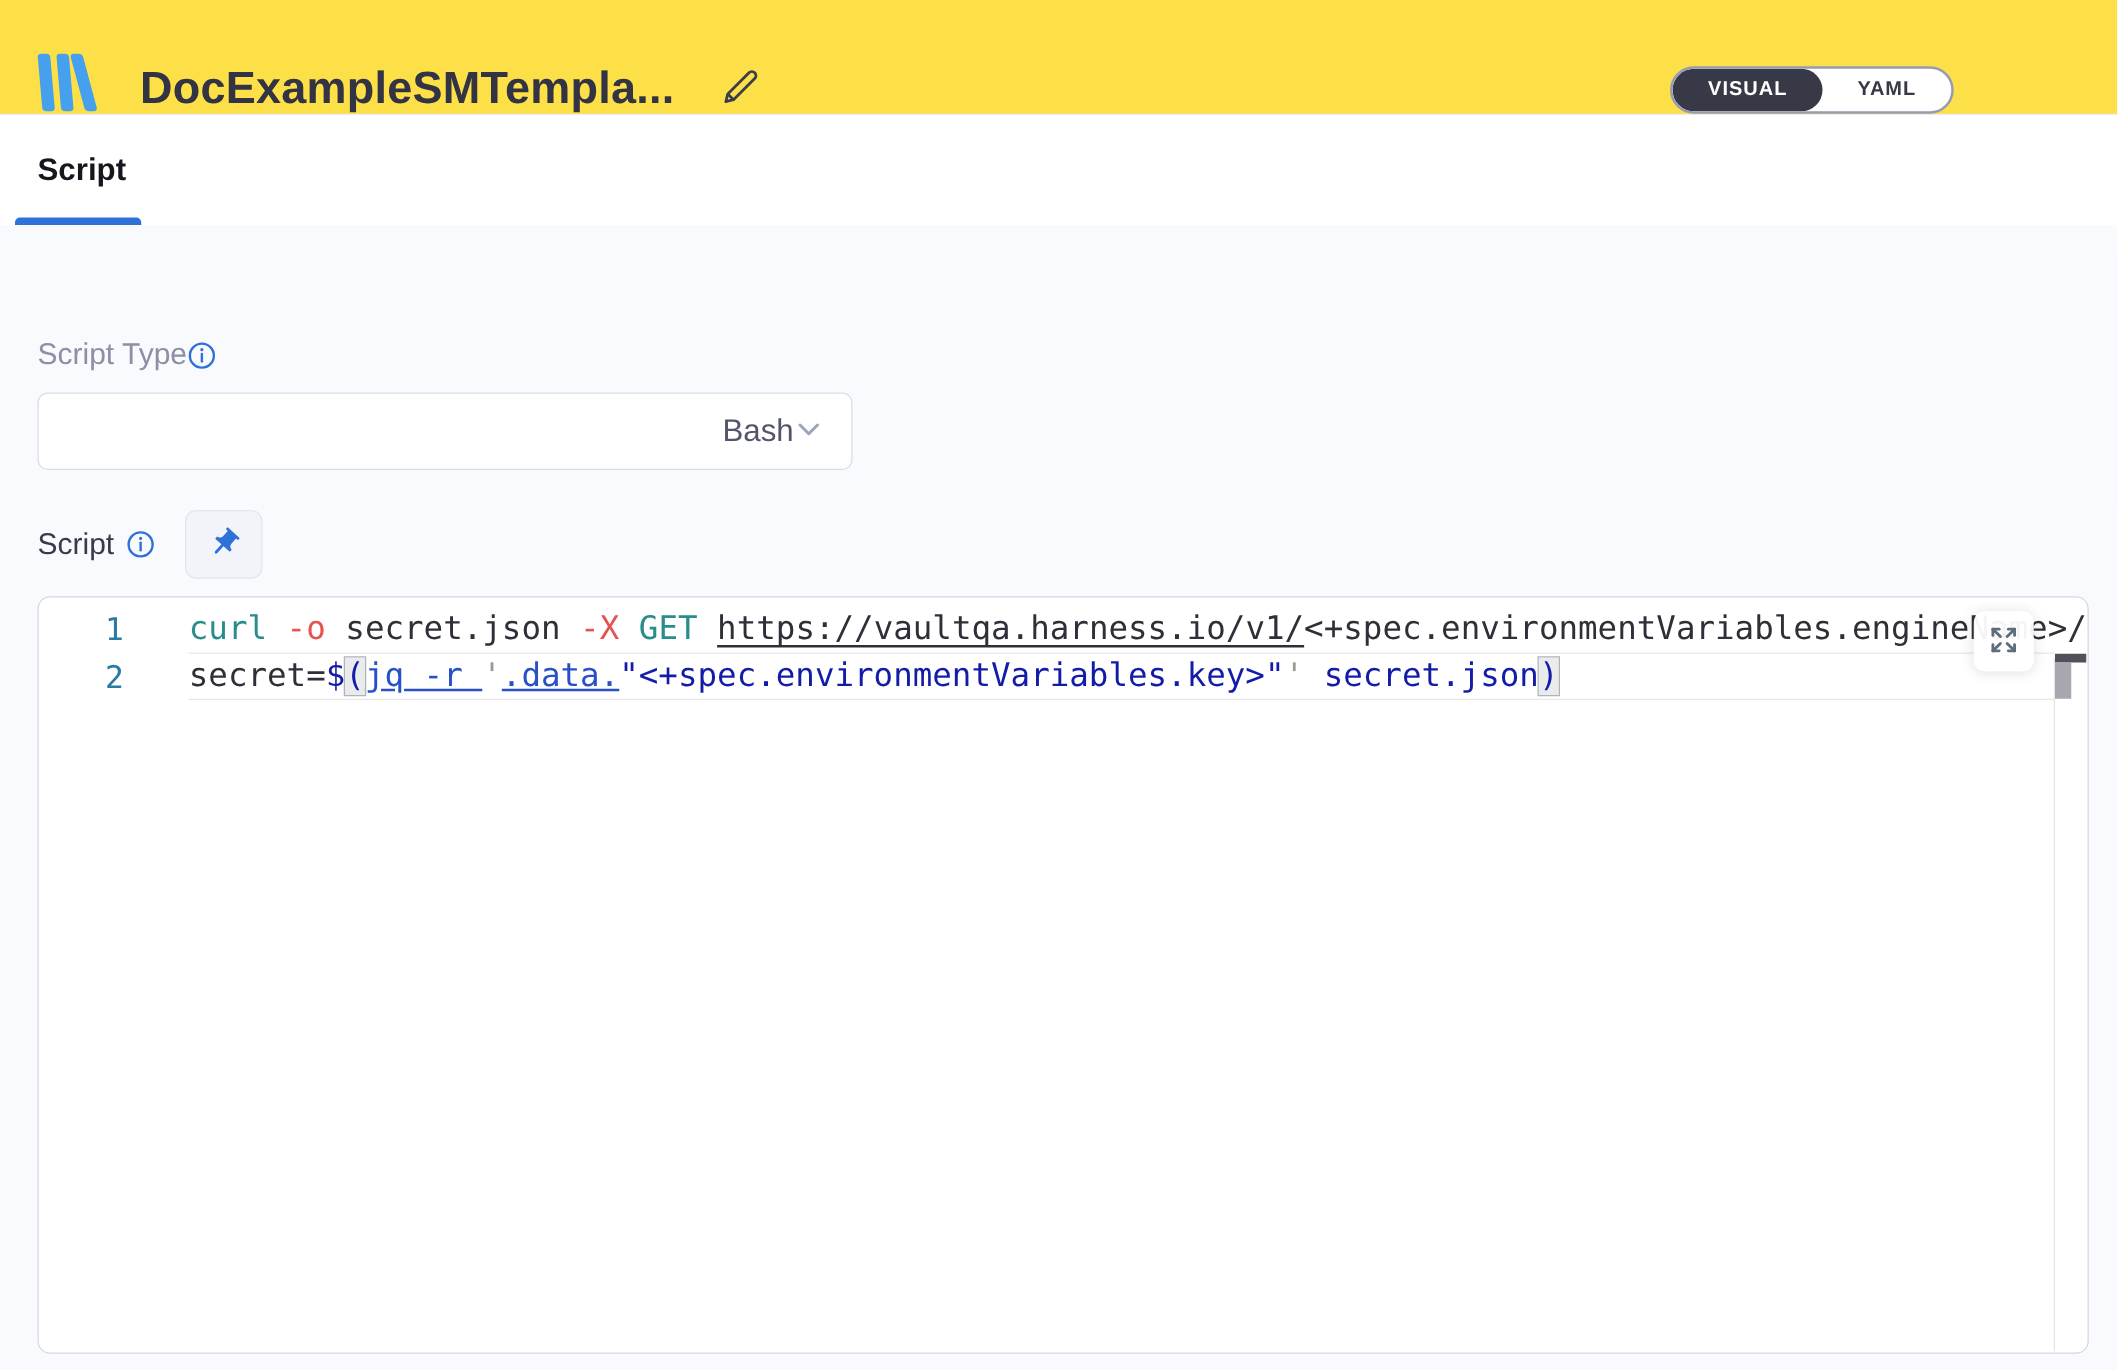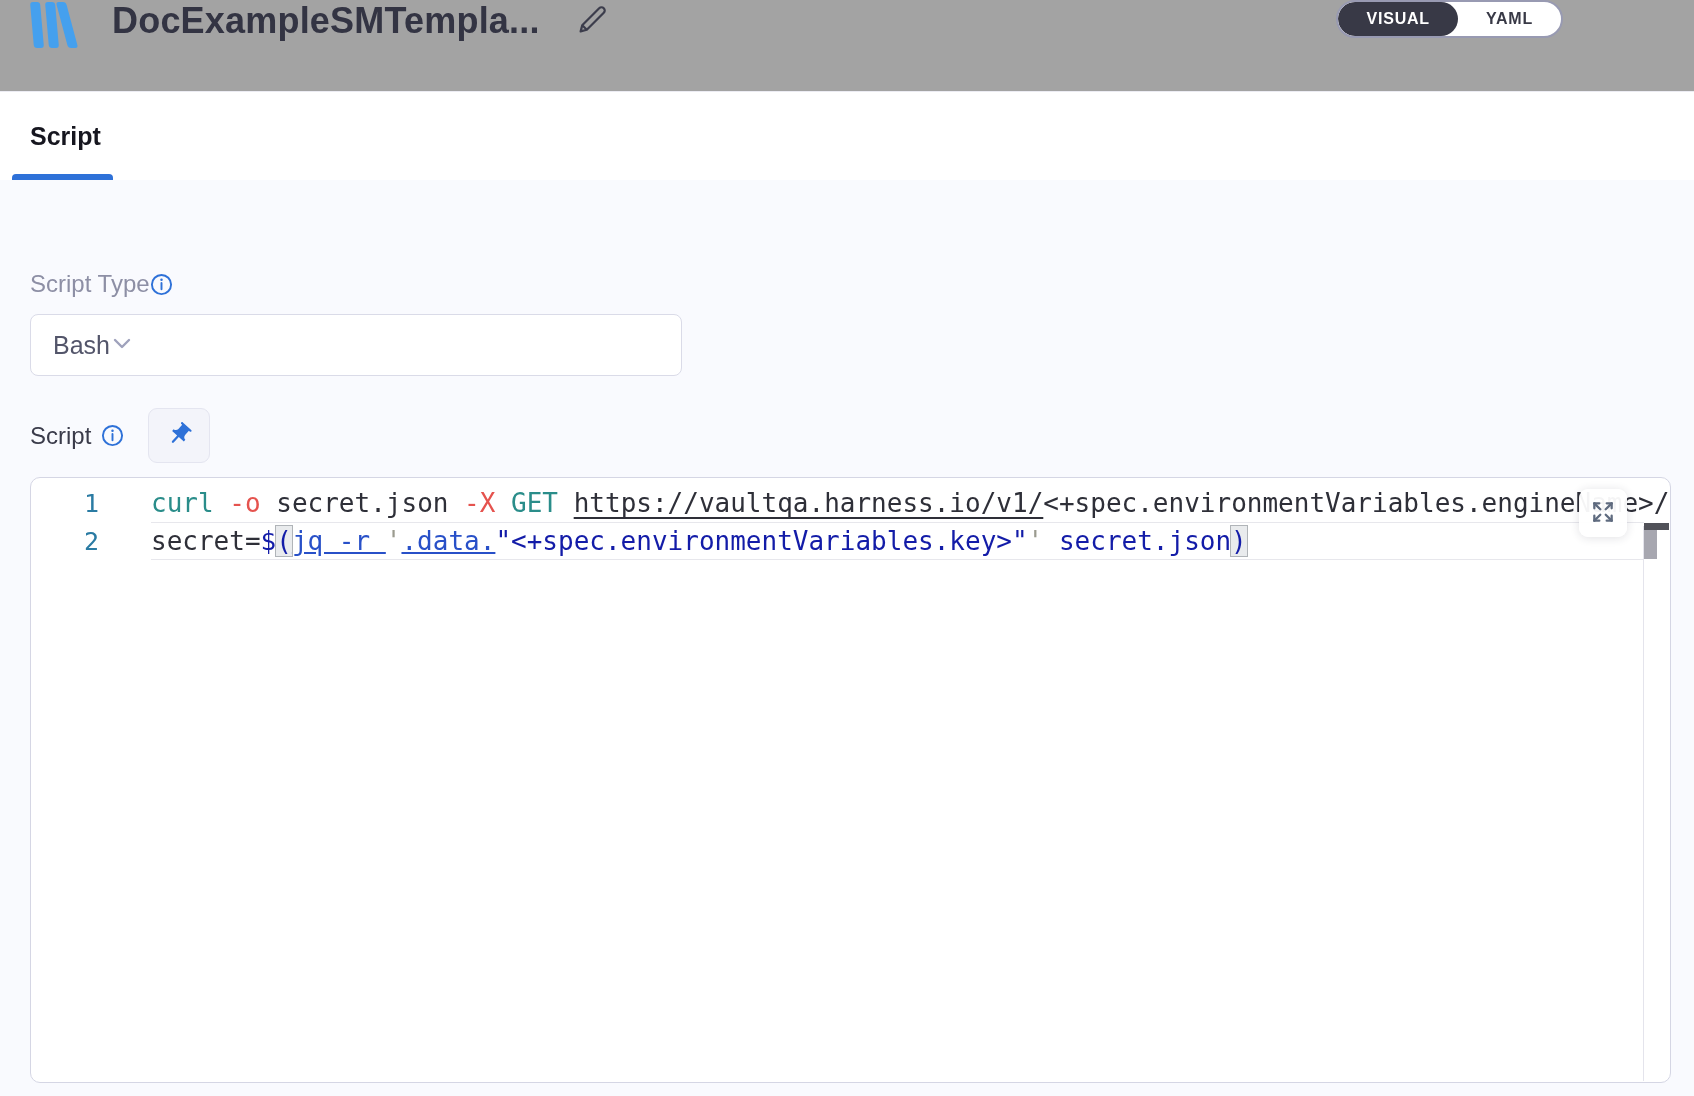--- a/index.html
+++ b/index.html
@@ -4,22 +4,22 @@
 <style>
   * { margin:0; padding:0; box-sizing:border-box; }
   html,body { background:#fff; }
   .app {
     position:relative; width:1694px; height:1096px; overflow:hidden;
     font-family:"Liberation Sans", sans-serif; background:#fff;
   }
 
   
   .topbar {
-    display:flex; align-items:flex-start; height:92px; padding-left:30px;
-    background:#a3a3a3; border-bottom:1px solid #ececf3;
+    display:flex; align-items:flex-end; height:92px; padding-left:30px;
+    background:#fde047; border-bottom:1px solid #ececf3;
   }
   .logo { position:relative; width:52px; height:50px; flex:0 0 auto; }
   .logo .bar {
     position:absolute; top:2px; width:10px; height:46px; border-radius:3px;
     background:var(--logo-blue,#45a0ee);
   }
   .logo .b1 { left:2px;  transform:skewX(5deg); }
   .logo .b2 { left:17px; transform:skewX(5deg); }
   .logo .b3 { left:32px; transform:skewX(15deg); }
   .title {
@@ -54,21 +54,21 @@
     height:916px; background:#f9fafe; padding:90px 0 0 30px;
   }
   .label-row { display:flex; align-items:center; gap:0; }
   .field-label { font-size:24px; color:#8d8fa5; }
   .field-label.dark { color:#3a3b4a; }
   .info-icon { display:flex; align-items:center; }
 
   .select-box {
     margin-top:16px; width:652px; height:62px; background:#fff;
     border:1px solid #dadbe8; border-radius:8px; display:flex; align-items:center;
-    justify-content:flex-start; padding:0 22px; cursor:pointer;
+    justify-content:flex-end; padding:0 22px; cursor:pointer;
   }
   .select-value { font-size:25px; color:#53556a; }
 
   .script-row { margin-top:32px; display:flex; align-items:center; gap:10px; height:55px; }
   .pin-btn {
     margin-left:14px; width:62px; height:55px; background:#f3f4fa; border:1px solid #e4e5f0;
     border-radius:9px; display:flex; align-items:center; justify-content:center; cursor:pointer;
   }
   .pin-btn svg { transform:rotate(42deg); }
 

